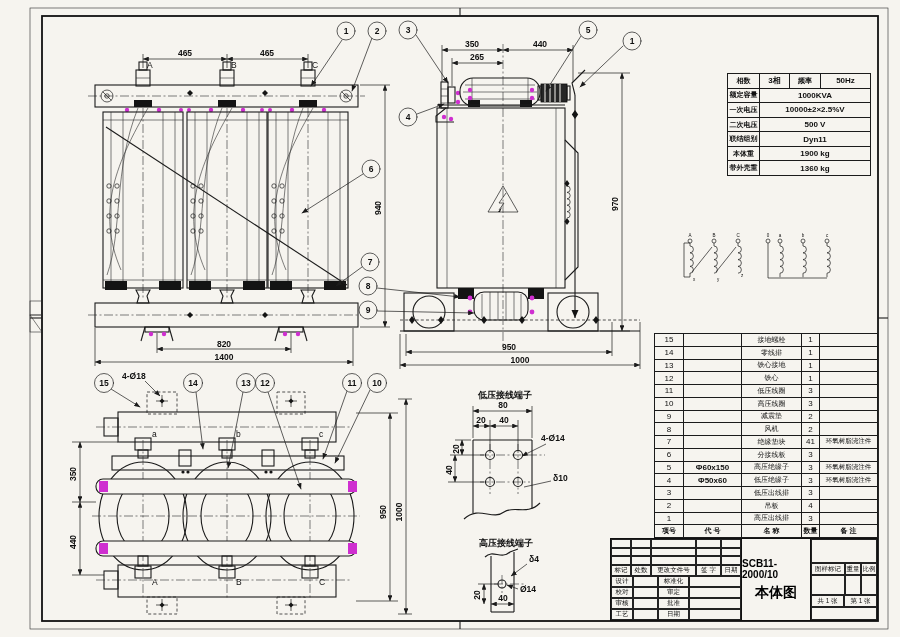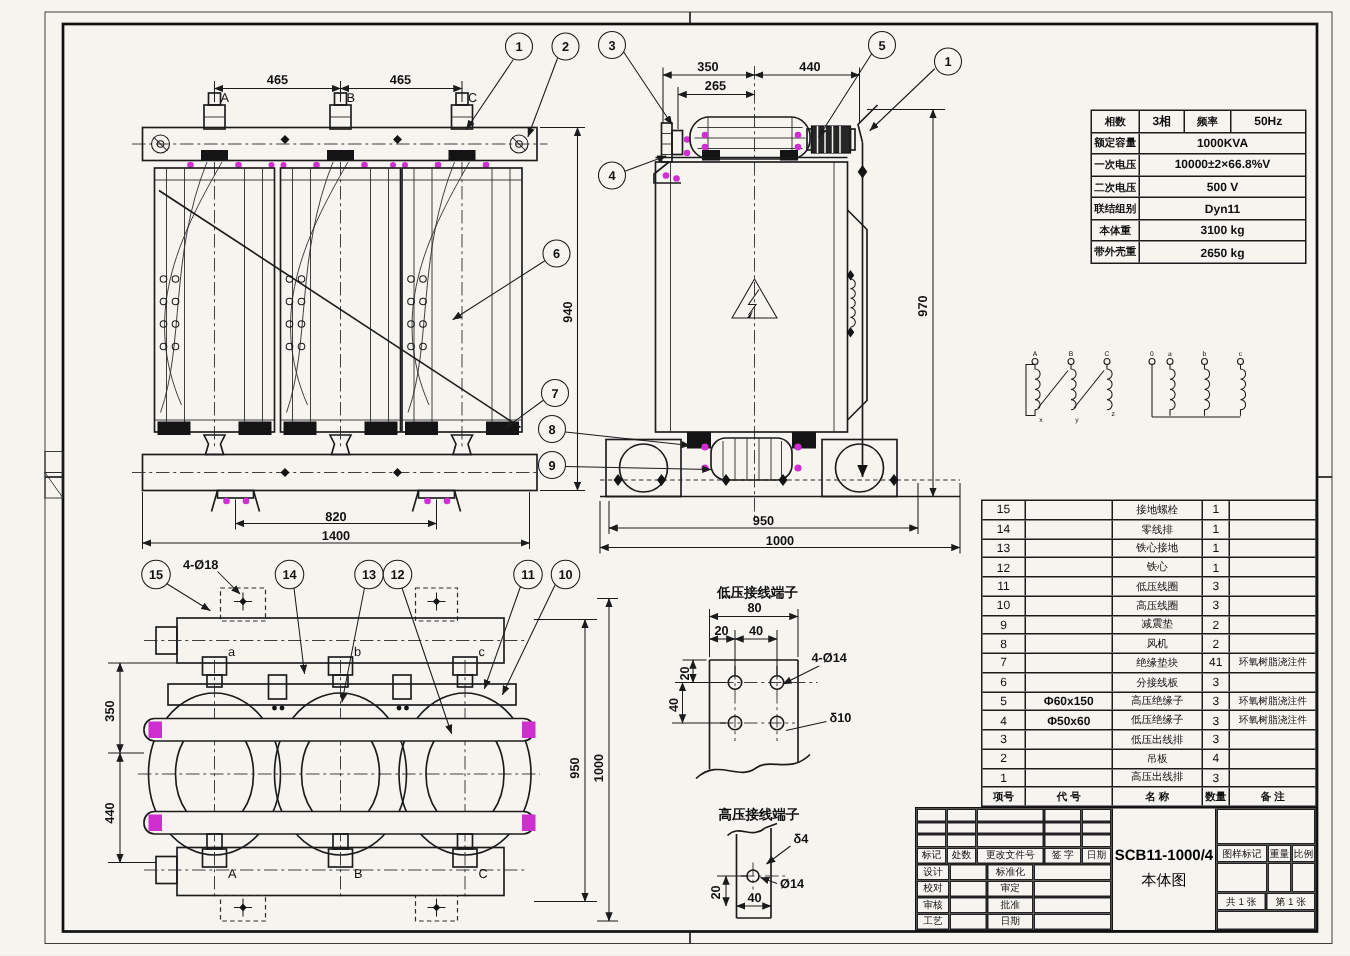--- a/index.html
+++ b/index.html
@@ -51,21 +51,21 @@
   .bom-head .bom-cell { font-weight:bold; }
 
   .tblock { left:610px; top:538px; width:268px; height:83px; border:1.6px solid #111; display:flex; }
   .tb-left { width:130px; height:100%; display:flex; flex-direction:column; }
   .tb-grid5 { display:grid; grid-template-columns:20px 20px 45px 25px 20px; }
   .tb-grid4 { display:grid; grid-template-columns:22px 25px 31px 52px; }
   .tb-cell { border:0.5px solid #222; font-size:6.5px; }
   .tb-mid { width:70px; height:100%; border-left:1px solid #111; border-right:1px solid #111;
             display:flex; flex-direction:column; align-items:center; justify-content:center; gap:4px; }
   .tb-no { font-size:10px; font-weight:bold; letter-spacing:0; }
-  .tb-nm { font-size:10px; font-weight:normal; }
+  .tb-nm { font-size:14px; font-weight:bold; }
   .tb-right { flex:1; display:flex; flex-direction:column; }
   .tb-rrow { display:flex; }
   .tb-rcell { border:0.5px solid #222; font-size:6.5px; }
   .rw34{width:34px;} .rw17{flex:1;}
 </style>
 </head>
 <body>
 
 <div class="sheet">
 
@@ -688,37 +688,37 @@
     <div class="cellflex spec-cell w30">3相</div>
     <div class="cellflex spec-cell spec-lbl w31">频率</div>
     <div class="cellflex spec-cell w52">50Hz</div>
   </div>
   <div class="spec-row">
     <div class="cellflex spec-cell spec-lbl w31">额定容量</div>
     <div class="cellflex spec-cell specval">1000KVA</div>
   </div>
   <div class="spec-row">
     <div class="cellflex spec-cell spec-lbl w31">一次电压</div>
-    <div class="cellflex spec-cell specval">10000±2×66.8%V</div>
+    <div class="cellflex spec-cell specval">10000±2×2.5%V</div>
   </div>
   <div class="spec-row">
     <div class="cellflex spec-cell spec-lbl w31">二次电压</div>
     <div class="cellflex spec-cell specval">500 V</div>
   </div>
   <div class="spec-row">
     <div class="cellflex spec-cell spec-lbl w31">联结组别</div>
     <div class="cellflex spec-cell specval">Dyn11</div>
   </div>
   <div class="spec-row">
     <div class="cellflex spec-cell spec-lbl w31">本体重</div>
-    <div class="cellflex spec-cell specval">3100 kg</div>
+    <div class="cellflex spec-cell specval">1900 kg</div>
   </div>
   <div class="spec-row">
     <div class="cellflex spec-cell spec-lbl w31">带外壳重</div>
-    <div class="cellflex spec-cell specval">2650 kg</div>
+    <div class="cellflex spec-cell specval">1360 kg</div>
   </div>
 </div>
 
 <div class="abs bom">
   <div class="bom-row">
         <div class="cellflex bom-cell c-no">15</div>
         <div class="cellflex bom-cell c-code"></div>
         <div class="cellflex bom-cell c-name bom-zh">接地螺栓</div>
         <div class="cellflex bom-cell c-qty">1</div>
         <div class="cellflex bom-cell c-note bom-note"></div>
@@ -869,21 +869,21 @@
           <div class="cellflex tb-cell"></div>
           <div class="cellflex tb-cell">批准</div>
           <div class="cellflex tb-cell"></div>
       <div class="cellflex tb-cell">工艺</div>
           <div class="cellflex tb-cell"></div>
           <div class="cellflex tb-cell">日期</div>
           <div class="cellflex tb-cell"></div>
     </div>
   </div>
   <div class="tb-mid">
-    <div class="tb-no">SCB11-1000/4</div>
+    <div class="tb-no">SCB11-2000/10</div>
     <div class="tb-nm">本体图</div>
   </div>
   <div class="tb-right">
     <div class="tb-rrow" style="height:24px;">
           <div class="cellflex tb-rcell" style="flex:1"></div>
         </div>
     <div class="tb-rrow" style="height:12px;">
       <div class="cellflex tb-rcell rw34">图样标记</div>
       <div class="cellflex tb-rcell rw17">重量</div>
       <div class="cellflex tb-rcell rw17">比例</div>

